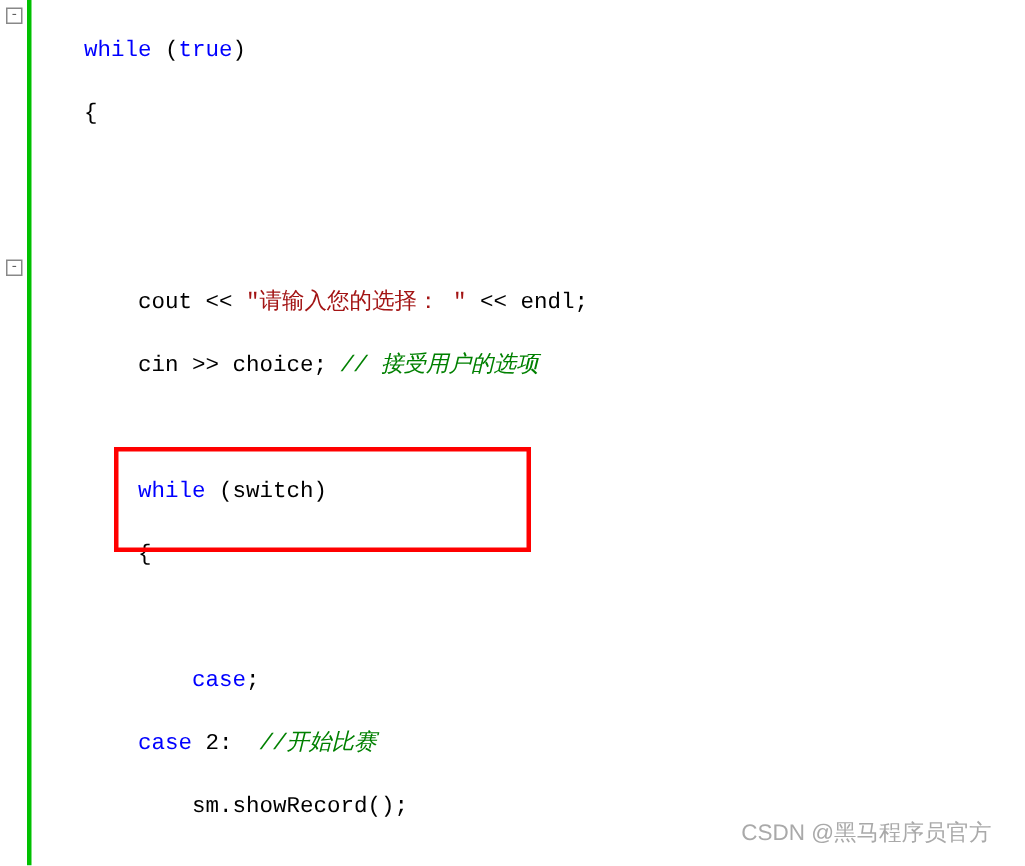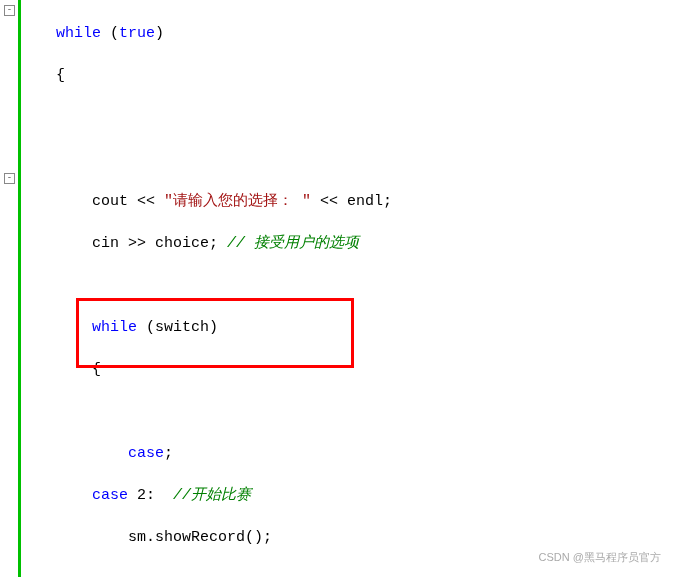--- a/index.html
+++ b/index.html
@@ -58,21 +58,21 @@
   .highlight-box {
     position: absolute;
     border: 3px solid #ff0000;
   }
   .watermark {
     position: absolute;
     right: 22px;
     bottom: 12px;
     color: rgba(140,140,140,0.75);
     font-family: "Microsoft YaHei", Arial, sans-serif;
-    font-size: 11px;
+    font-size: 15px;
     pointer-events: none;
   }
   .line { display: block; height: 21px; }
 </style>
 </head>
 <body>
 
 <div class="editor">
   <div class="gutter">
     <div class="fold-marker" style="top:5px;">-</div>

